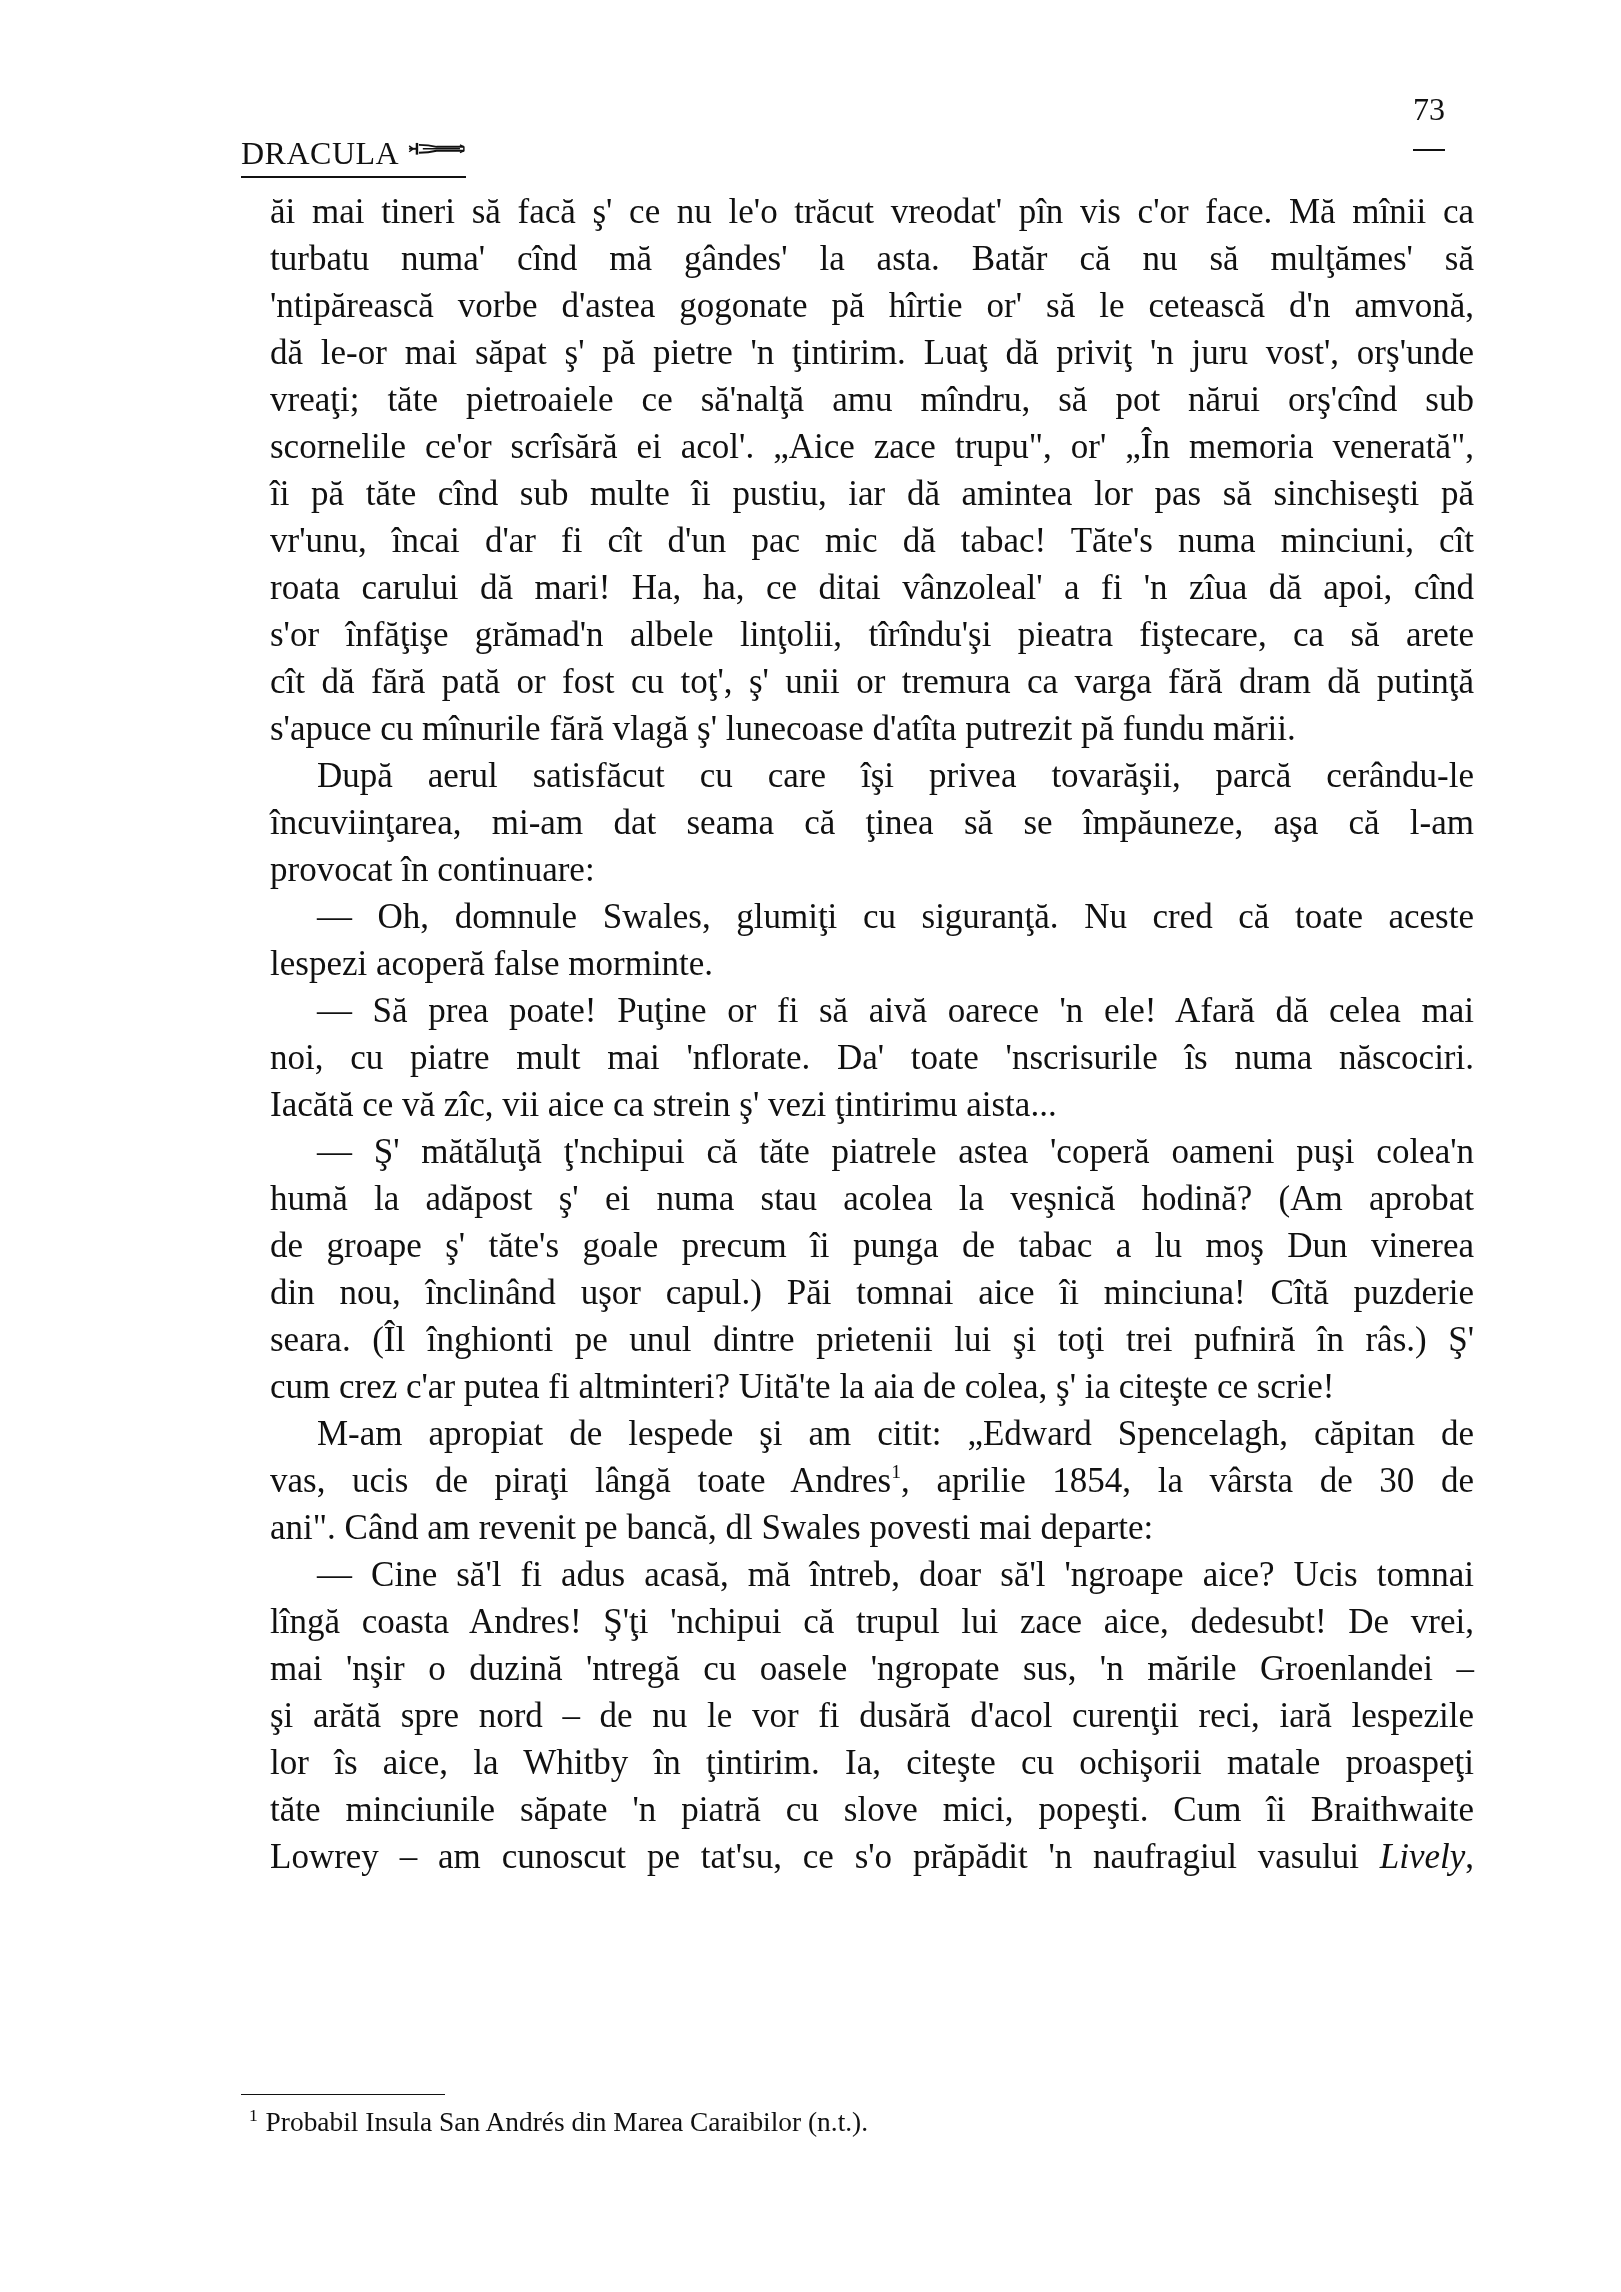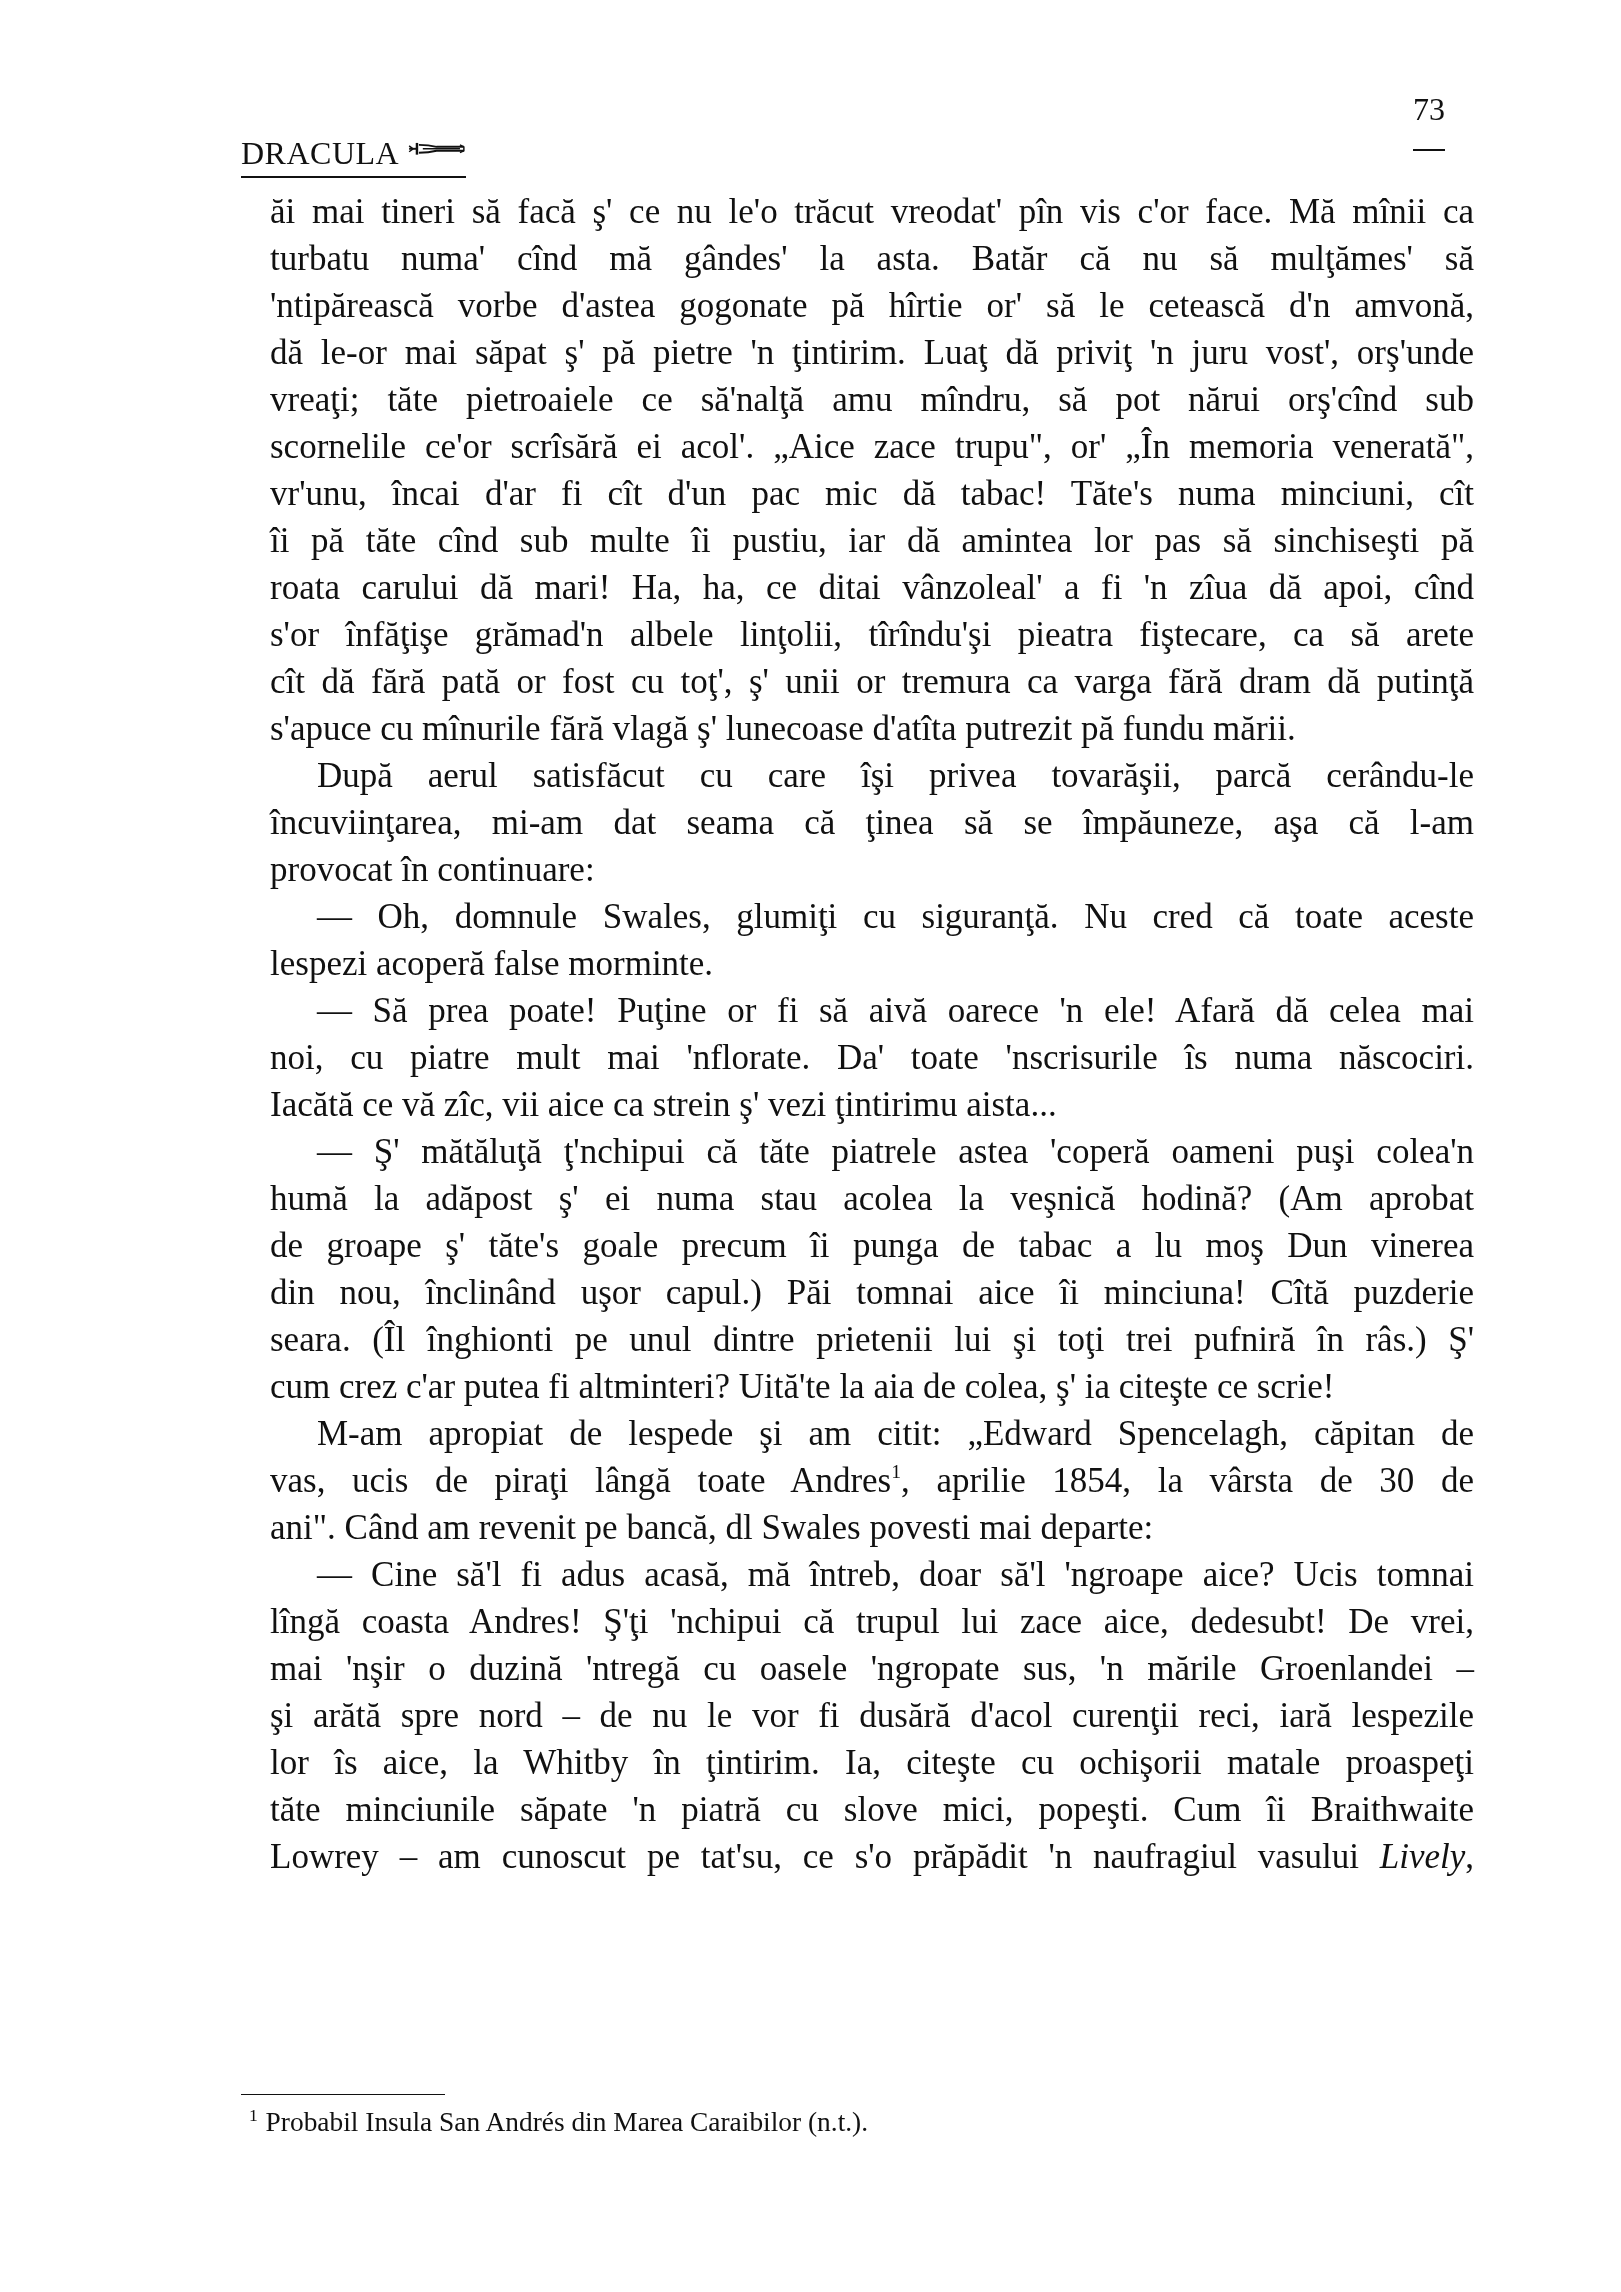--- a/index.html
+++ b/index.html
@@ -143,22 +143,22 @@
 
   <div class="body-text">
 
     <p>
       <span class="line">ăi mai tineri să facă ş' ce nu le'o trăcut vreodat' pîn vis c'or face. Mă mînii ca</span>
       <span class="line">turbatu numa' cînd mă gândes' la asta. Batăr că nu să mulţămes' să</span>
       <span class="line">'ntipărească vorbe d'astea gogonate pă hîrtie or' să le cetească d'n amvonă,</span>
       <span class="line">dă le-or mai săpat ş' pă pietre 'n ţintirim. Luaţ dă priviţ 'n juru vost', orş'unde</span>
       <span class="line">vreaţi; tăte pietroaiele ce să'nalţă amu mîndru, să pot nărui orş'cînd sub</span>
       <span class="line">scornelile ce'or scrîsără ei acol'. „Aice zace trupu", or' „În memoria venerată",</span>
+      <span class="line">îi pă tăte cînd sub multe îi pustiu, iar dă amintea lor pas să sinchiseşti pă</span>
       <span class="line">vr'unu, încai d'ar fi cît d'un pac mic dă tabac! Tăte's numa minciuni, cît</span>
-      <span class="line">îi pă tăte cînd sub multe îi pustiu, iar dă amintea lor pas să sinchiseşti pă</span>
       <span class="line">roata carului dă mari! Ha, ha, ce ditai vânzoleal' a fi 'n zîua dă apoi, cînd</span>
       <span class="line">s'or înfăţişe grămad'n albele linţolii, tîrîndu'şi pieatra fiştecare, ca să arete</span>
       <span class="line">cît dă fără pată or fost cu toţ', ş' unii or tremura ca varga fără dram dă putinţă</span>
       <span class="line last">s'apuce cu mînurile fără vlagă ş' lunecoase d'atîta putrezit pă fundu mării.</span>
     </p>
 
     <p>
       <span class="line indent">După aerul satisfăcut cu care îşi privea tovarăşii, parcă cerându-le</span>
       <span class="line">încuviinţarea, mi-am dat seama că ţinea să se împăuneze, aşa că l-am</span>
       <span class="line last">provocat în continuare:</span>

